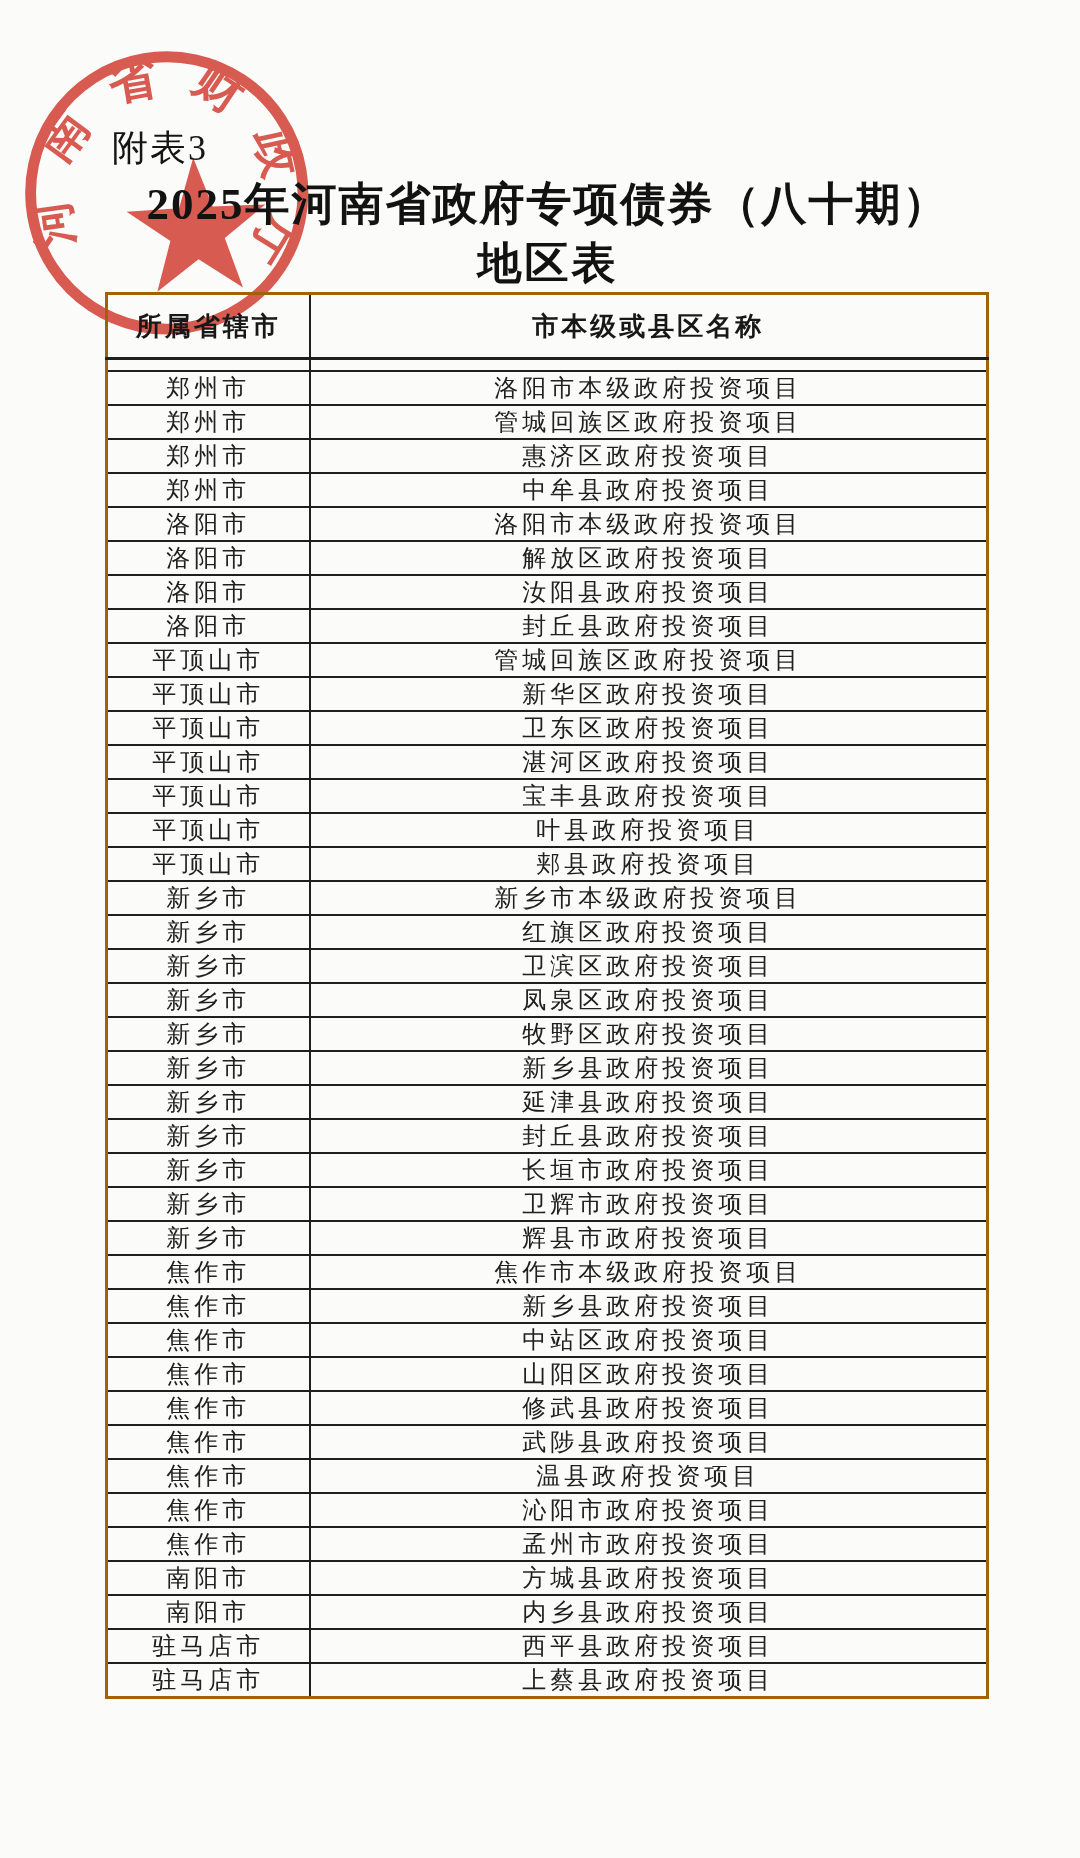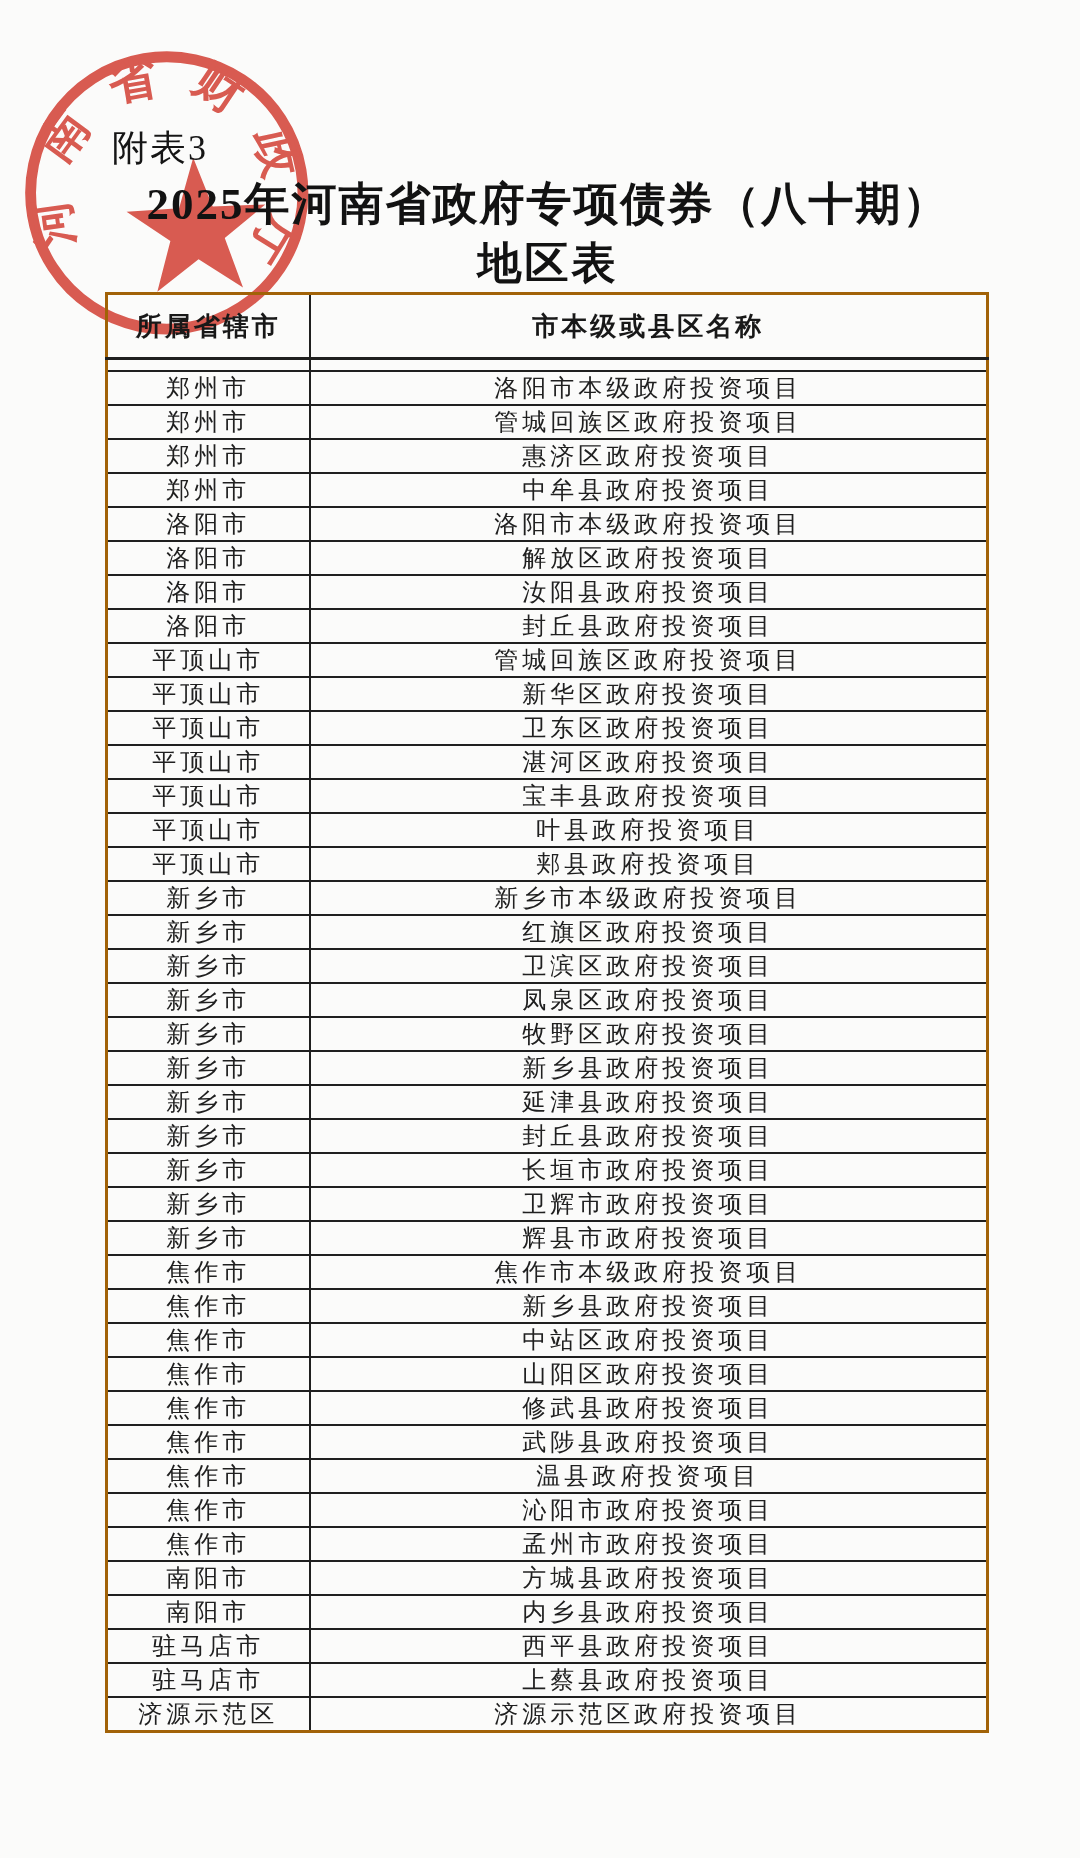--- a/index.html
+++ b/index.html
@@ -266,20 +266,16 @@
           <td>内乡县政府投资项目</td>
         </tr>
         <tr class="data-row">
           <td>驻马店市</td>
           <td>西平县政府投资项目</td>
         </tr>
         <tr class="data-row">
           <td>驻马店市</td>
           <td>上蔡县政府投资项目</td>
         </tr>
-        <tr class="data-row">
-          <td>济源示范区</td>
-          <td>济源示范区政府投资项目</td>
-        </tr>
       </tbody>
   </table>
 
 </div>
 
 </body></html>

